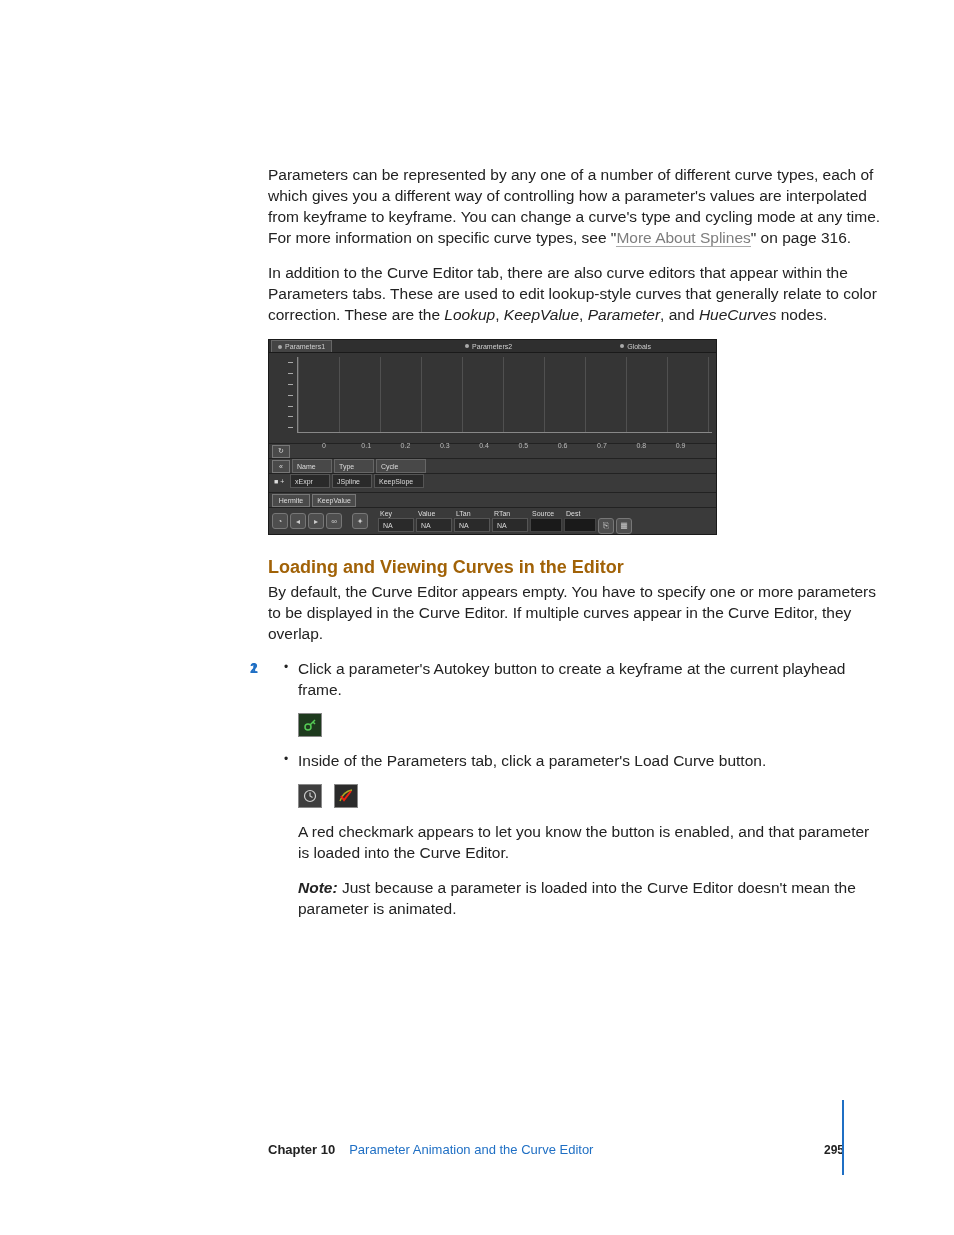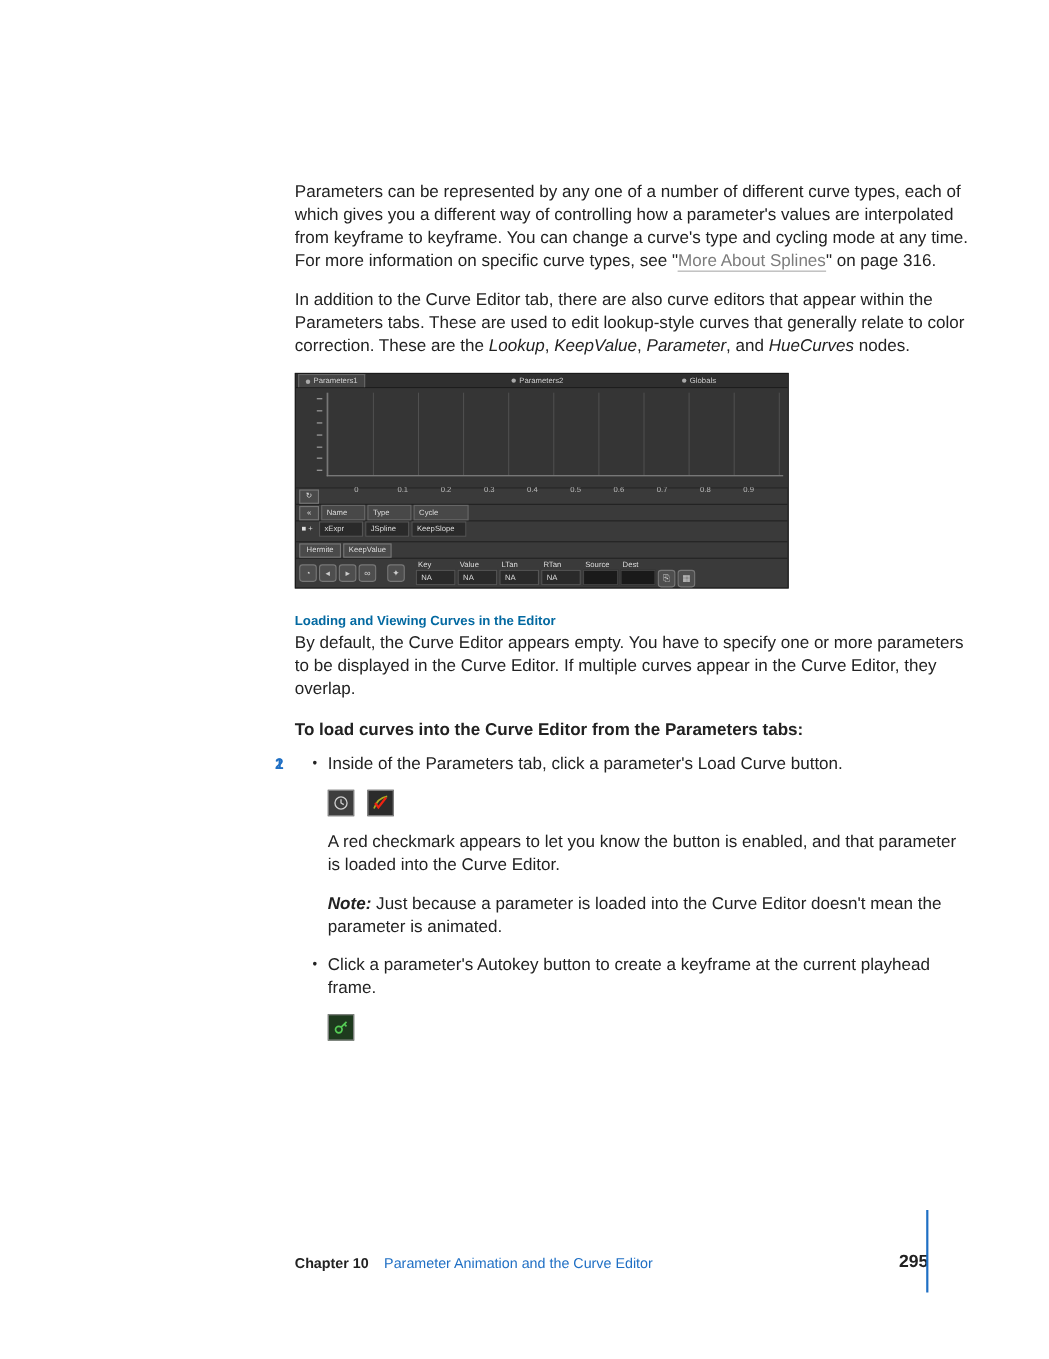--- a/index.html
+++ b/index.html
@@ -18,22 +18,22 @@
     padding: 165px 70px 60px 268px;
   }
   p { margin: 0 0 14px 0; line-height: 1.35; }
   .link {
     color: #7d7d7d;
     border-bottom: 1px solid #aaa;
     cursor: pointer;
   }
   em { font-style: italic; }
   h2.sub {
-    color: #0369a1;
-    font-size: 12px;
+    color: #a16207;
+    font-size: 18px;
     font-weight: 600;
     margin: 18px 0 4px 0;
   }
   .bold-lead { font-weight: 600; margin: 16px 0 4px 0; }
   ol.steps { list-style: none; margin: 0; padding: 0; }
   ol.steps > li { position: relative; padding-left: 0; margin-bottom: 10px; line-height: 1.35; }
   ol.steps > li .num {
     position: absolute;
     left: -18px;
     top: 0;
@@ -65,21 +65,21 @@
     position: absolute;
     left: 268px;
     right: 110px;
     bottom: 78px;
     display: flex;
     align-items: center;
     font-size: 13px;
   }
   .footer .chap { font-weight: 700; margin-right: 14px; }
   .footer .title { color: #1f6fc4; }
-  .footer .pg { margin-left: auto; font-weight: 700; font-size: 16px; }
+  .footer .pg { margin-left: auto; font-weight: 700; font-size: 12px; }
   .side-rule {
     position: absolute;
     right: 110px;
     top: 1100px;
     bottom: 60px;
     width: 0;
     border-right: 2px solid #1f6fc4;
   }
 
   
@@ -327,30 +327,40 @@
       <div style="display:flex;align-items:flex-end;gap:2px;height:100%;padding-bottom:1px">
         <div class="icon-btn">⎘</div>
         <div class="icon-btn">▦</div>
       </div>
     </div>
   </div>
 
   <h2 class="sub">Loading and Viewing Curves in the Editor</h2>
   <p>By default, the Curve Editor appears empty. You have to specify one or more parameters to be displayed in the Curve Editor. If multiple curves appear in the Curve Editor, they overlap.</p>
 
-  <p class="bold-lead">To load curves into the Curve Editor from the Parameters tabs:</p>
 
   <ol class="steps">
     <li>
       <span class="num">1</span>
     </li>
     <li>
       <span class="num">2</span>
 
       <ul class="sub">
+        <li>
+          <span>Click a parameter's Autokey button to create a keyframe at the current playhead frame.</span>
+          <div class="icon-row">
+            <div class="icon-box icon-autokey">
+              <svg width="16" height="16" viewBox="0 0 16 16">
+                  <circle cx="6" cy="10" r="3" fill="none" stroke="#5c5" stroke-width="1.5"></circle>
+                  <path d="M8 8 L13 3 M11 5 L13 7" stroke="#5c5" stroke-width="1.5" fill="none"></path>
+                </svg>
+            </div>
+          </div>
+        </li>
         <li>
           <span>Inside of the Parameters tab, click a parameter's Load Curve button.</span>
           <div class="icon-row">
             <div class="icon-box icon-clock">
               <svg width="14" height="14" viewBox="0 0 14 14">
                   <circle cx="7" cy="7" r="5.5" fill="none" stroke="#cfcfcf" stroke-width="1.2"></circle>
                   <path d="M7 3.5 V7 L9.5 8.5" stroke="#cfcfcf" stroke-width="1.2" fill="none"></path>
                 </svg>
             </div>
             <div class="icon-box icon-redcheck">
@@ -358,31 +368,20 @@
                   <path d="M2 13 C4 7 8 3 14 2" stroke="#aa2" stroke-width="1.5" fill="none"></path>
                   <path d="M3 8 L6 12 L13 3" stroke="#e21" stroke-width="2" fill="none"></path>
                 </svg>
             </div>
           </div>
           <p>A red checkmark appears to let you know the button is enabled, and that parameter is loaded into the Curve Editor.</p>
           <p>
             <span class="note-label">Note:</span><span>  Just because a parameter is loaded into the Curve Editor doesn't mean the parameter is animated.</span>
           </p>
         </li>
-        <li>
-          <span>Click a parameter's Autokey button to create a keyframe at the current playhead frame.</span>
-          <div class="icon-row">
-            <div class="icon-box icon-autokey">
-              <svg width="16" height="16" viewBox="0 0 16 16">
-                  <circle cx="6" cy="10" r="3" fill="none" stroke="#5c5" stroke-width="1.5"></circle>
-                  <path d="M8 8 L13 3 M11 5 L13 7" stroke="#5c5" stroke-width="1.5" fill="none"></path>
-                </svg>
-            </div>
-          </div>
-        </li>
       </ul>
     </li>
   </ol>
 
   <div class="footer">
     <span class="chap">Chapter 10</span>
     <span class="title">Parameter Animation and the Curve Editor</span>
     <span class="pg">295</span>
   </div>
   <div class="side-rule"></div>

